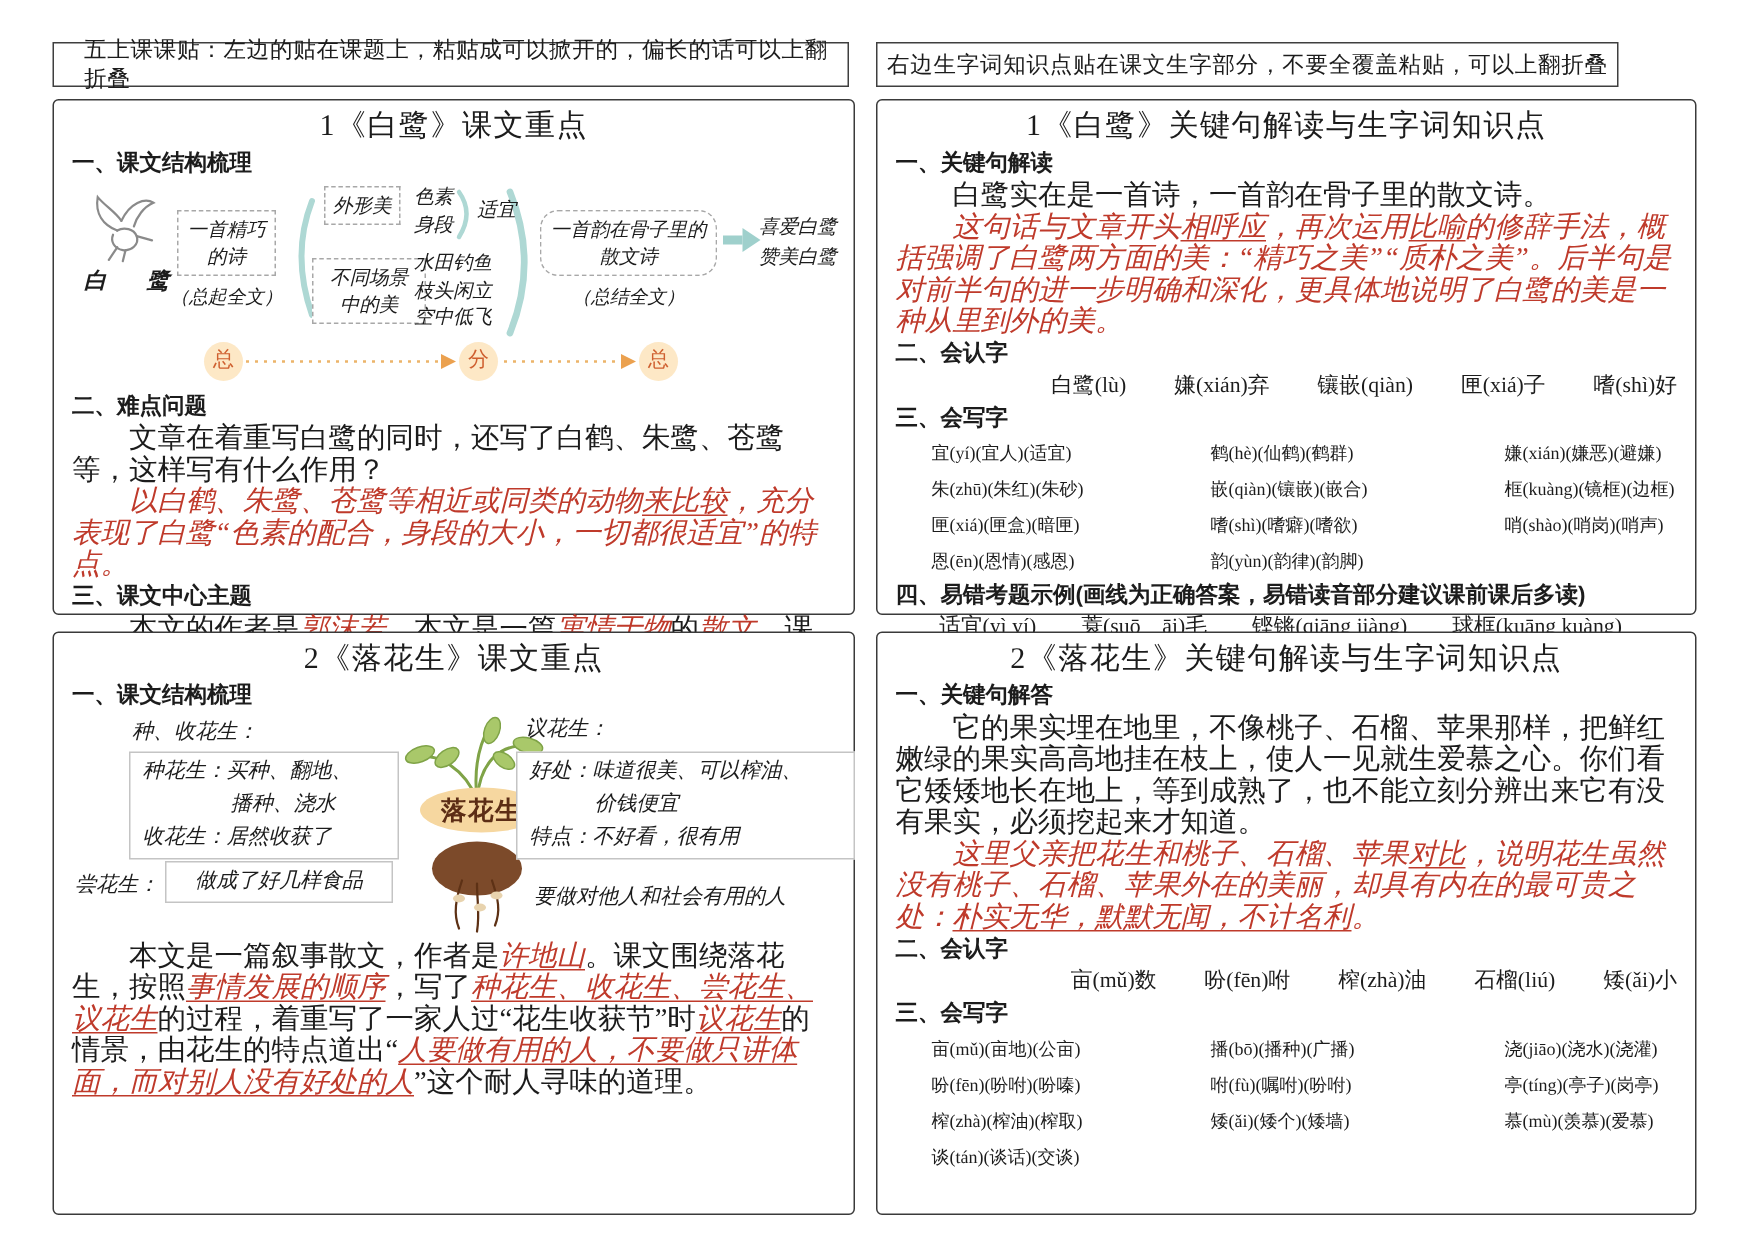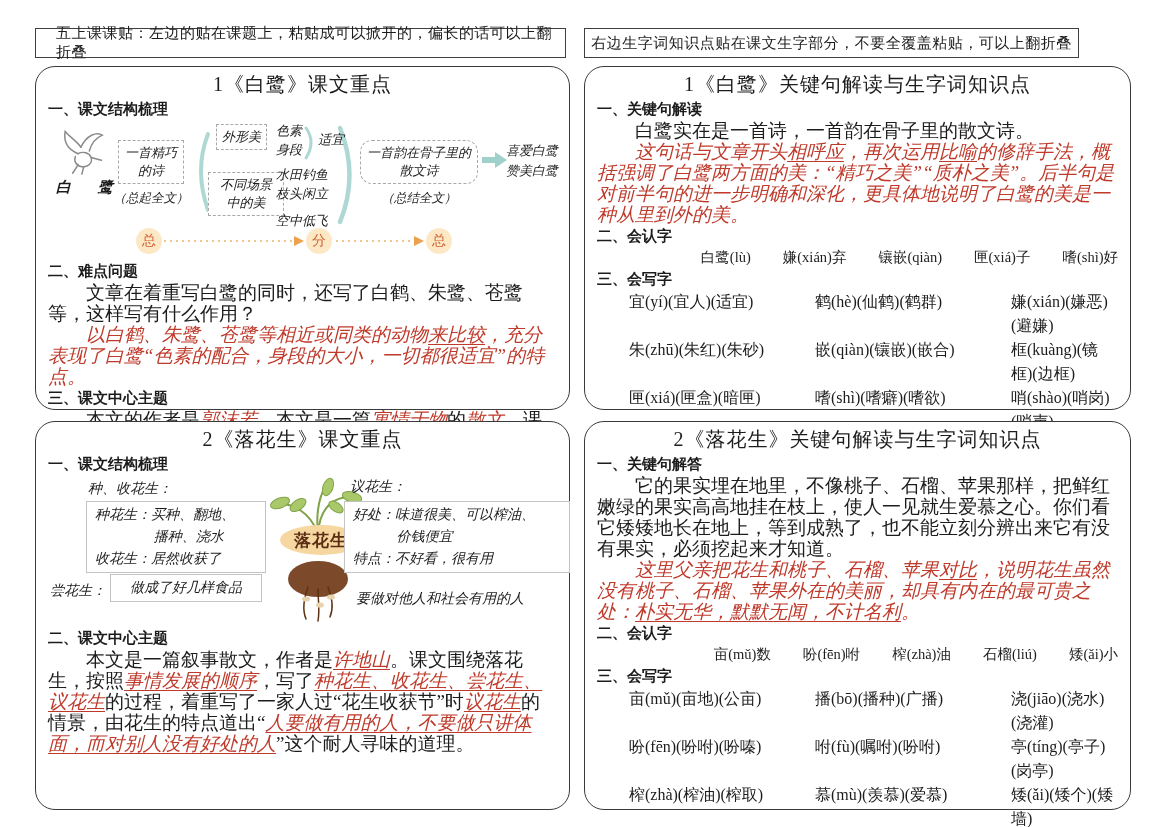--- a/index.html
+++ b/index.html
@@ -8,32 +8,32 @@
     --teal-dark:#9fd0cc;
     --orange:#eba14f;
     --orange-light:#ecb46a;
     --ink:#1c1c1c;
   }
   html,body{margin:0;padding:0;background:#ffffff;}
   .page{position:relative;width:1169px;height:827px;background:#fff;overflow:hidden;
         font-family:"Liberation Serif","DejaVu Serif",serif;color:var(--ink);}
   .note-box{position:absolute;border:1px solid #3f3f3f;display:flex;align-items:center;
         justify-content:center;font-size:15px;letter-spacing:.5px;background:#fff;box-sizing:border-box;}
-  .panel{position:absolute;border:1.5px solid #3a3a3a;border-radius:20px;background:#fff;
+  .panel{position:absolute;border:1.5px solid #3a3a3a;border-radius:4px;background:#fff;
         box-sizing:border-box;padding:4px 12px 6px;}
   .panel-title{text-align:center;font-size:20px;line-height:27px;letter-spacing:1px;}
   .sec-h{font-family:"Liberation Sans","DejaVu Sans",sans-serif;font-weight:bold;
         font-size:15px;line-height:22px;}
   .para{font-size:19px;line-height:21px;text-indent:2em;margin:0;}
   .red{color:var(--red);font-style:italic;}
   .seg-ru{color:var(--red);font-style:italic;text-decoration:underline;text-underline-offset:3px;}
   .seg-u{text-decoration:underline;text-underline-offset:3px;}
   .inline-list{display:flex;gap:32px;padding-left:2em;font-size:14.5px;line-height:21px;flex-wrap:wrap;justify-content:flex-end;}
   .xiezi-grid{display:grid;grid-template-columns:186px 196px 1fr;padding-left:2em;
-        font-size:16px;line-height:24px;}
+        font-size:12px;line-height:24px;}
   .quiz-row{display:flex;gap:30px;padding-left:2em;font-size:14.5px;line-height:21px;}
   
   .mm{position:relative;height:140px;font-size:13px;font-style:italic;}
   .mm-svg,.pd-svg{position:absolute;left:0;top:0;pointer-events:none;}
   .mm .node{position:absolute;border:1px dashed #a8a8a8;text-align:center;
         padding:3px 5px;line-height:18px;background:#fff;box-sizing:border-box;}
   .mm-label{position:absolute;line-height:18px;white-space:nowrap;}
   .mm-note{position:absolute;text-align:center;font-size:12.5px;white-space:nowrap;}
   .flow-dot{position:absolute;width:26px;height:26px;border-radius:50%;background:#fde8c6;
         color:#cf6030;font-size:14px;line-height:26px;text-align:center;font-style:normal;}
@@ -93,21 +93,21 @@
       <div class="mm-note" style="left:50px;top:70px;width:106px;">（总起全文）</div>
 
       <div class="node" style="left:168px;top:4px;">外形美</div>
       <div class="node" style="left:160px;top:52px;width:76px;">不同场景中的美</div>
 
       <div class="mm-label" style="left:228px;top:2px;">色素</div>
       <div class="mm-label" style="left:228px;top:21px;">身段</div>
       <div class="mm-label" style="left:270px;top:11px;text-align:right;">适宜</div>
       <div class="mm-label" style="left:228px;top:46px;">水田钓鱼</div>
       <div class="mm-label" style="left:228px;top:65px;">枝头闲立</div>
-      <div class="mm-label" style="left:228px;top:92px;">空中低飞</div>
+      <div class="mm-label" style="left:228px;top:82px;">空中低飞</div>
 
       <div class="node" style="left:312px;top:20px;width:118px;border-radius:12px;">一首韵在骨子里的散文诗</div>
       <div class="mm-note" style="left:320px;top:70px;width:102px;">（总结全文）</div>
 
       <div class="mm-label" style="left:458px;top:22px;">喜爱白鹭</div>
       <div class="mm-label" style="left:458px;top:42px;">赞美白鹭</div>
 
       <div class="flow-dot" style="left:88px;top:108px;">总</div>
       <div class="flow-dot" style="left:258px;top:108px;">分</div>
       <div class="flow-dot" style="left:378px;top:108px;">总</div>
@@ -202,21 +202,20 @@
         <div class="indent-r2">价钱便宜</div>
         <div>特点：不好看，很有用</div>
       </div>
 
       <div class="pd-label" style="left:2px;top:106px;">尝花生：</div>
       <div class="box" style="left:62px;top:99px;width:152px;text-align:center;">做成了好几样食品</div>
 
       <div class="pd-label" style="left:308px;top:114px;">要做对他人和社会有用的人</div>
     </div>
 
-    <div class="sec-h">二、课文中心主题</div>
     <p class="para"><span>本文是一篇叙事散文，作者是</span><span class="seg-ru">许地山</span><span>。课文围绕落花生，按照</span><span class="seg-ru">事情发展的顺序</span><span>，写了</span><span class="seg-ru">种花生、收花生、尝花生、议花生</span><span>的过程，着重写了一家人过“花生收获节”时</span><span class="seg-ru">议花生</span><span>的情景，由花生的特点道出“</span><span class="seg-ru">人要做有用的人，不要做只讲体面，而对别人没有好处的人</span><span>”这个耐人寻味的道理。</span></p>
   </section>
 
   <section class="panel" style="left:584px;top:421px;width:547px;height:389px;">
     <div class="panel-title">2《落花生》关键句解读与生字词知识点</div>
     <div class="sec-h">一、关键句解答</div>
     <p class="para">它的果实埋在地里，不像桃子、石榴、苹果那样，把鲜红嫩绿的果实高高地挂在枝上，使人一见就生爱慕之心。你们看它矮矮地长在地上，等到成熟了，也不能立刻分辨出来它有没有果实，必须挖起来才知道。</p>
     <p class="para red"><span>这里父亲把花生和桃子、石榴、苹果</span><span class="seg-ru">对比</span><span>，说明花生虽然没有桃子、石榴、苹果外在的美丽，却具有内在的最可贵之处：</span><span class="seg-ru">朴实无华，默默无闻，不计名利</span><span>。</span></p>
     <div class="sec-h">二、会认字</div>
     <div class="inline-list">
@@ -228,20 +227,20 @@
       </div>
     <div class="sec-h">三、会写字</div>
     <div class="xiezi-grid">
         <span>亩(mǔ)(亩地)(公亩)</span>
         <span>播(bō)(播种)(广播)</span>
         <span>浇(jiāo)(浇水)(浇灌)</span>
         <span>吩(fēn)(吩咐)(吩嗪)</span>
         <span>咐(fù)(嘱咐)(吩咐)</span>
         <span>亭(tíng)(亭子)(岗亭)</span>
         <span>榨(zhà)(榨油)(榨取)</span>
+        <span>矮(ǎi)(矮个)(矮墙)</span>
         <span>慕(mù)(羡慕)(爱慕)</span>
-        <span>矮(ǎi)(矮个)(矮墙)</span>
         <span>谈(tán)(谈话)(交谈)</span>
       </div>
 
   </section>
 
 </div>
 
 </body></html>

